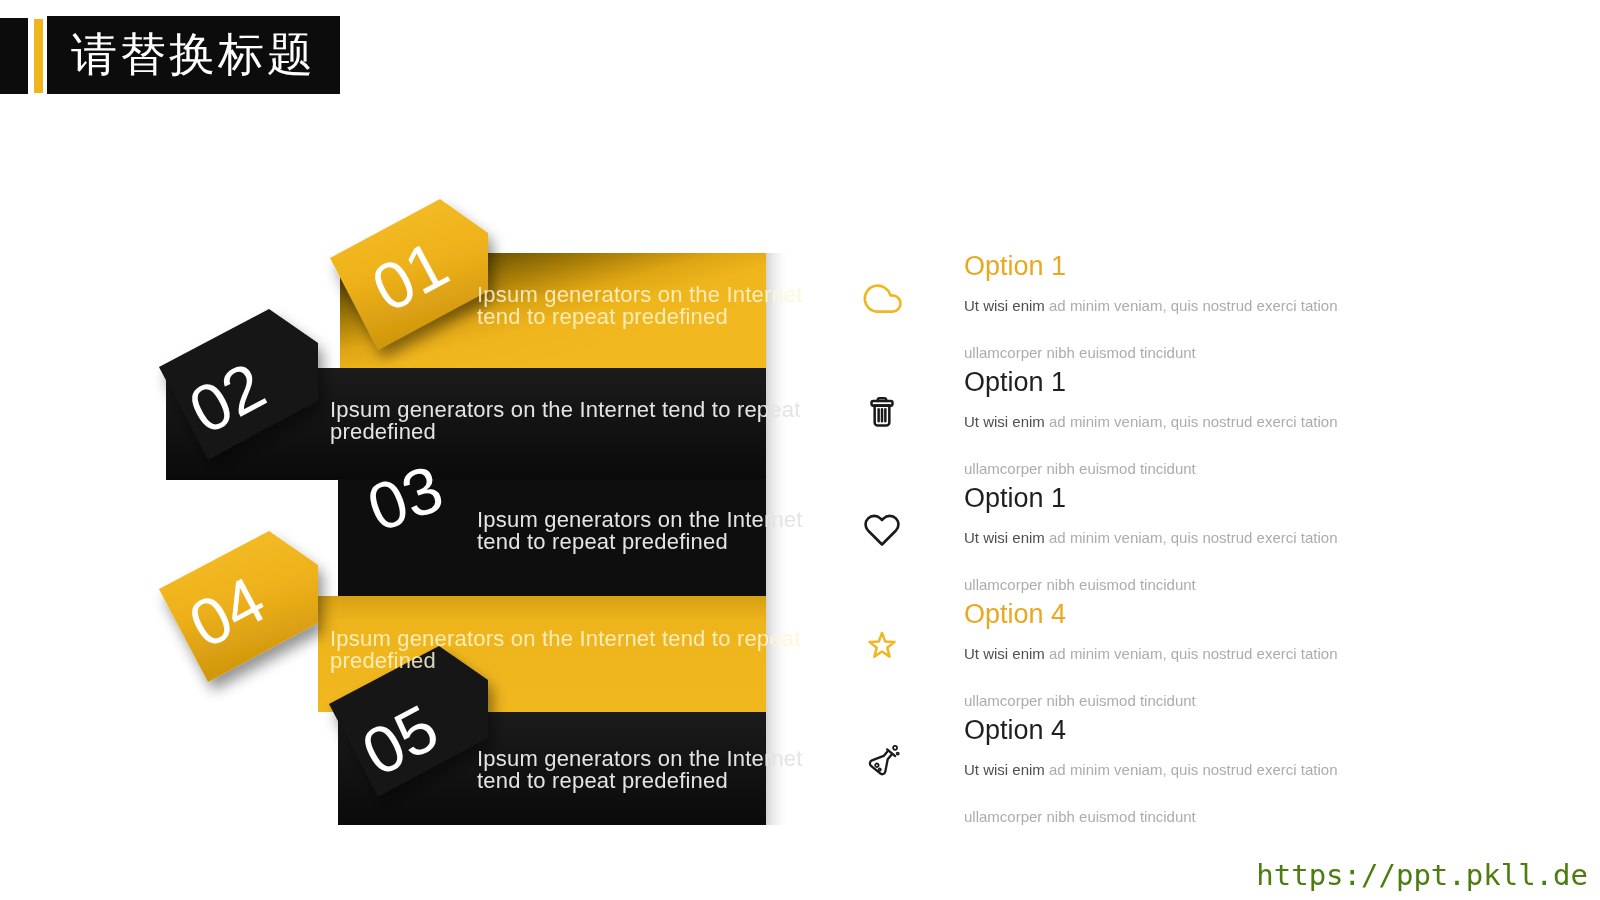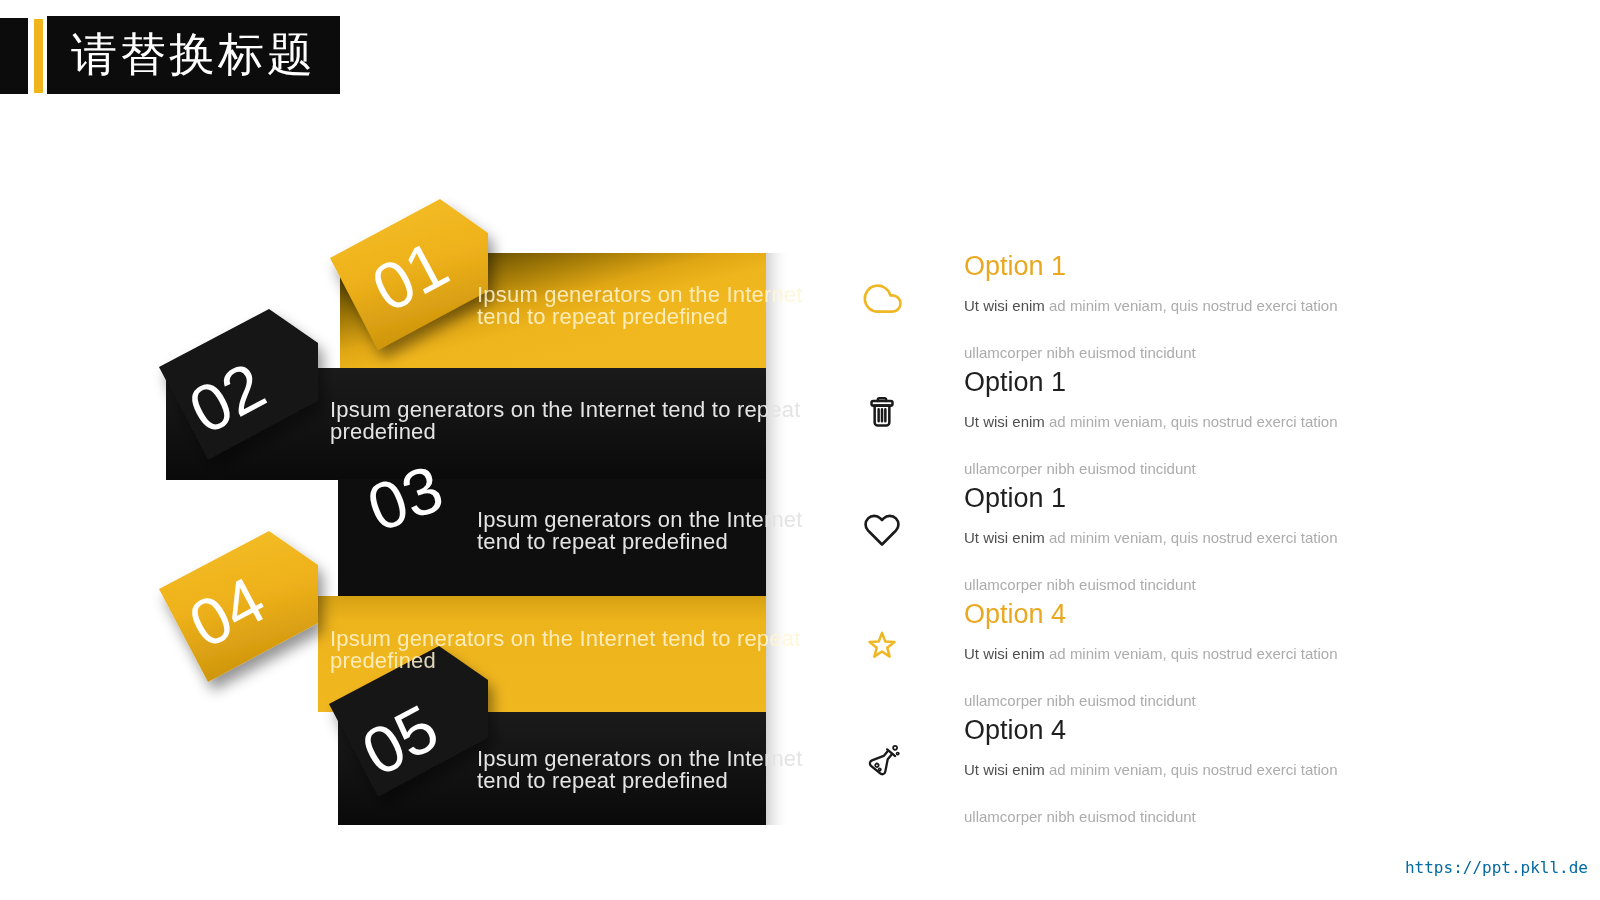--- a/index.html
+++ b/index.html
@@ -39,21 +39,21 @@
   .opt-title.accent-black{color:#1f1f1f;}
   .opt-body{
     position:absolute;left:104px;top:42px;font-size:15px;line-height:27px;
     font-weight:300;white-space:nowrap;color:#acacac;
   }
   .opt-body .b-strong{color:#4f4f4f;font-weight:400;}
   .opt-body .b-line2{display:block;margin-top:20px;}
   
   .watermark{
     position:absolute;right:12px;top:858px;font-family:"DejaVu Sans Mono","Liberation Mono",monospace;
-    font-size:16px;color:#0369a1;letter-spacing:0;
+    font-size:29px;color:#4d7c0f;letter-spacing:0;
   }
 </style>
 </head>
 <body>
 
 <div class="stage">
 
   <div class="hdr-black-chip"></div>
   <div class="hdr-yellow-bar"></div>
   <div class="hdr-title-box">

